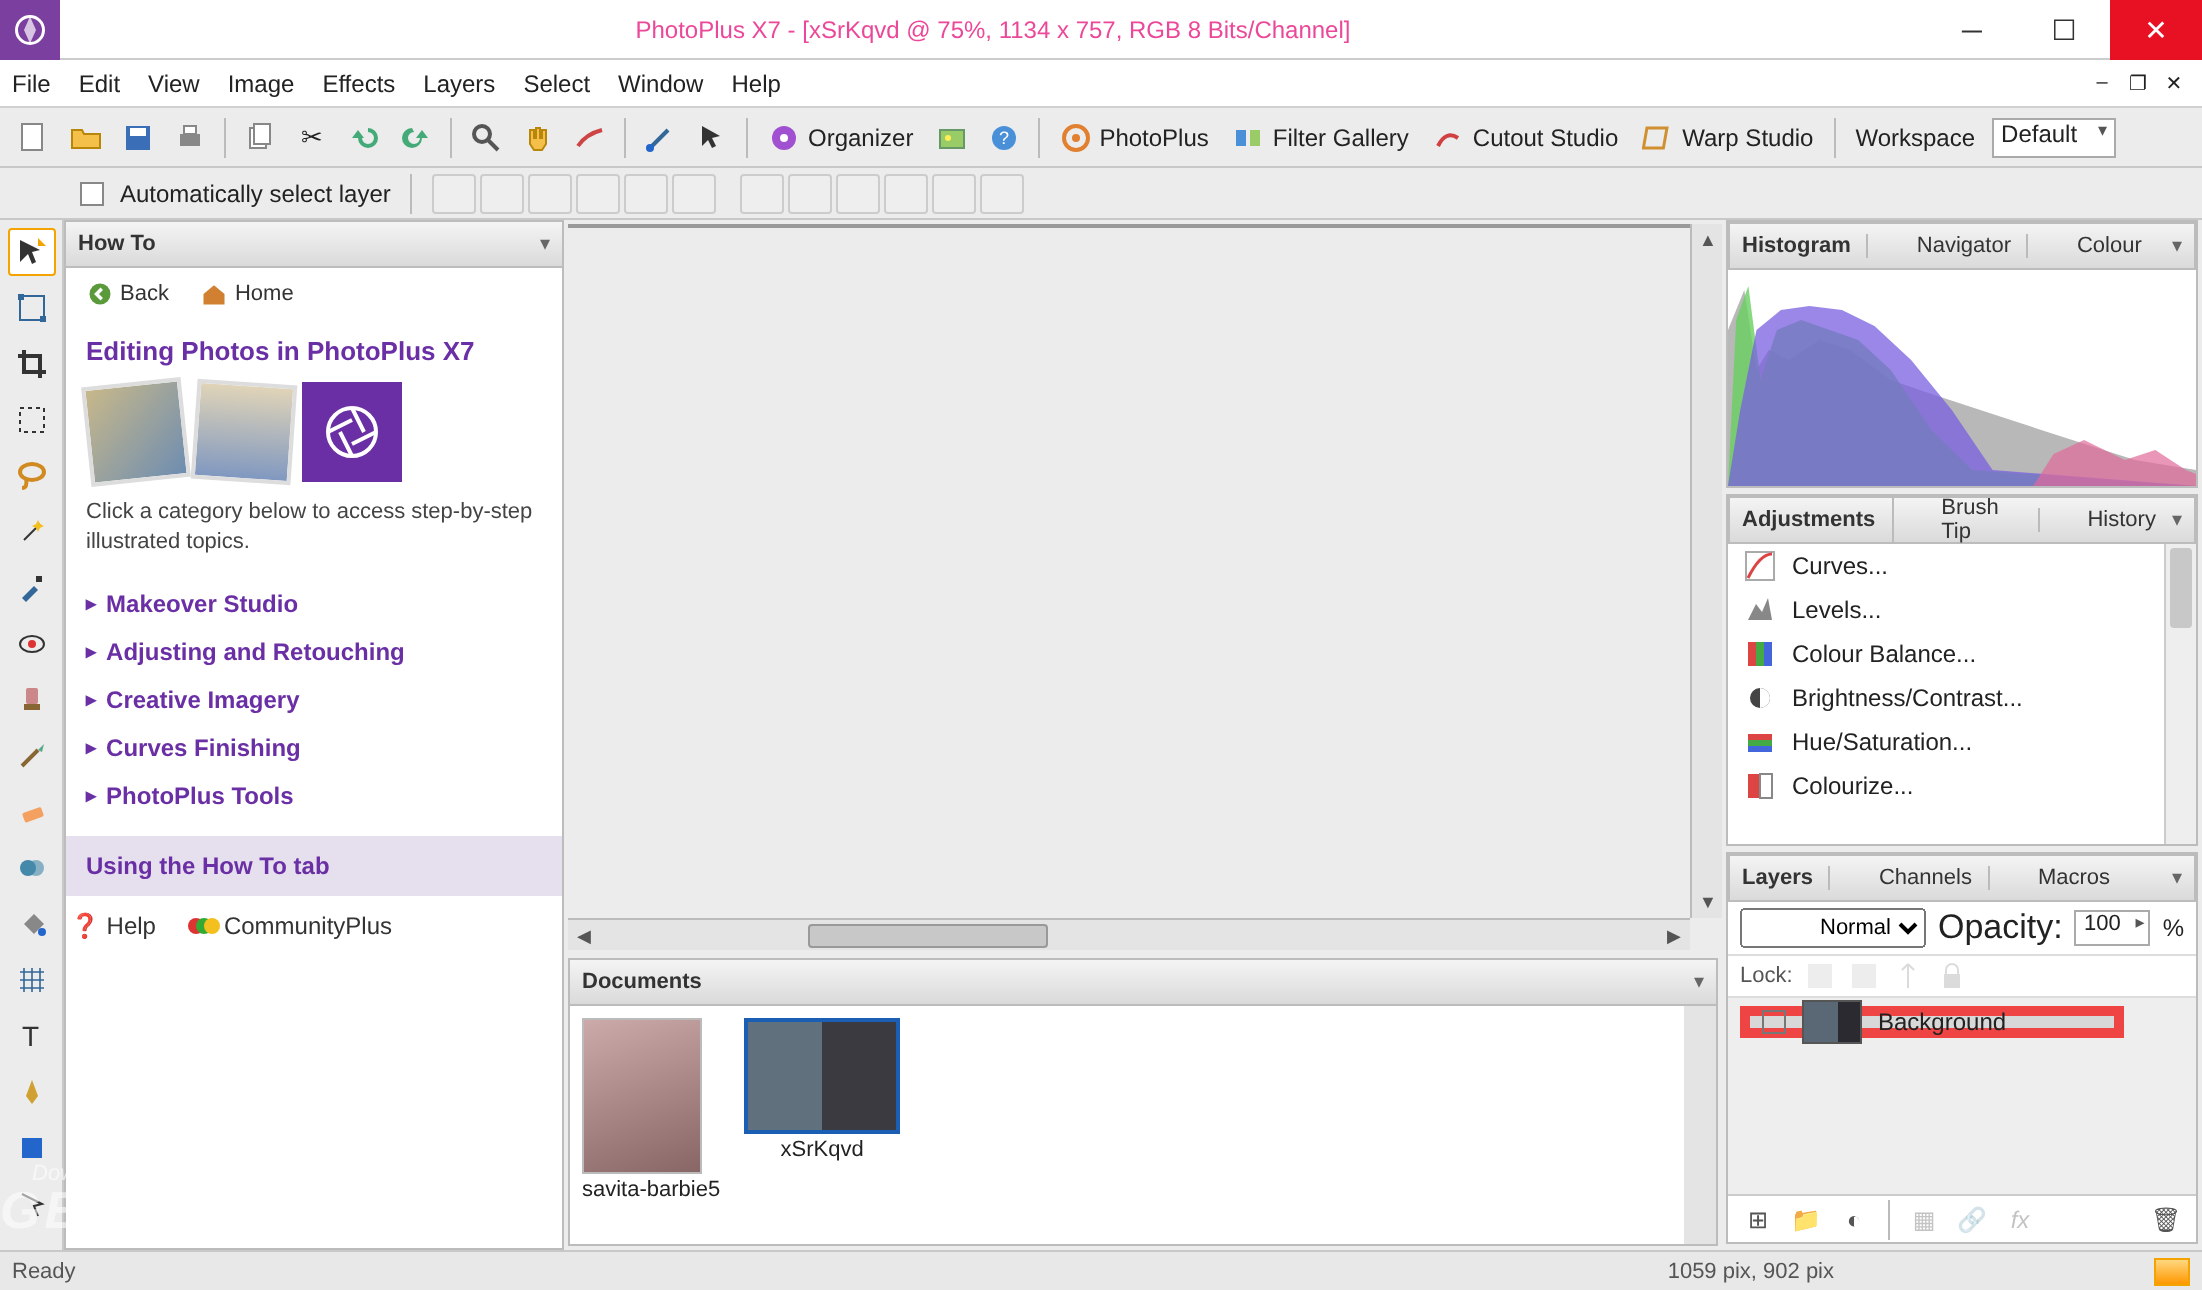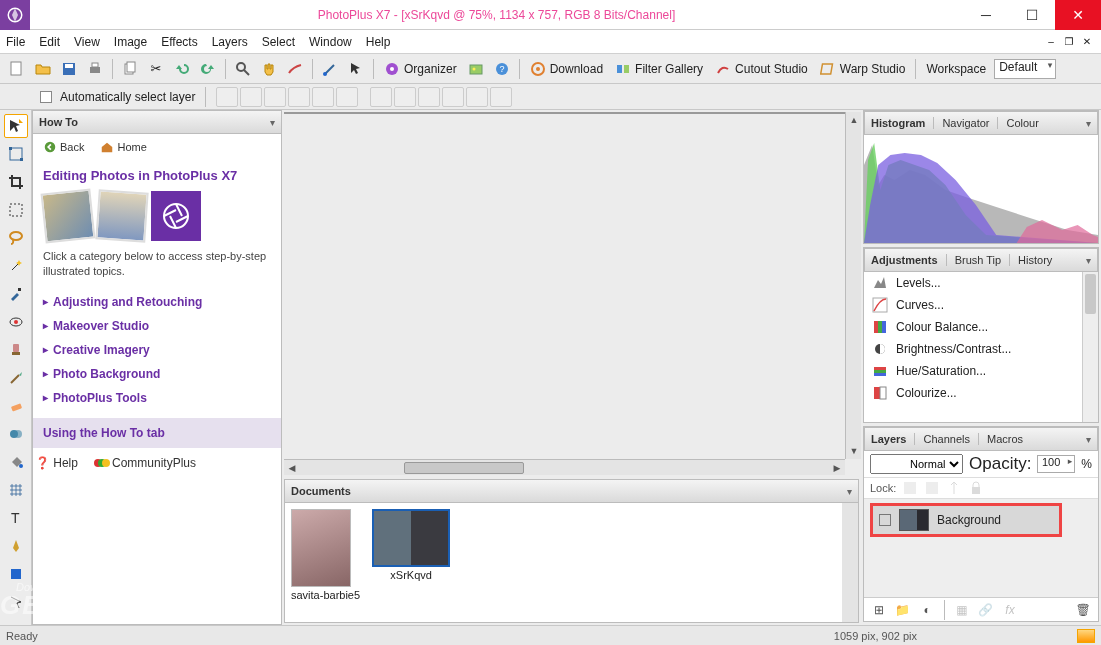--- a/index.html
+++ b/index.html
@@ -100,21 +100,21 @@
 .doc-item { text-align:center; font-size:11px; }
 .doc-thumb { width:60px; height:78px; border:1px solid #bbb; background:linear-gradient(160deg,#caa,#866); margin-bottom:2px; }
 .doc-item.sel .doc-thumb { border:2px solid #1a5fb4; width:78px; height:58px; background:linear-gradient(90deg,#60707c 0 50%,#3a3a40 50% 100%); }
 .docs-body .vsb { position:absolute; right:0; top:0; bottom:0; width:16px; background:#e4e4e4; }
 
 
 .rightcol { width:240px; background:#ececec; display:flex; flex-direction:column; }
 .rpanel { border:1px solid #bcbcbc; background:#fff; margin:0 2px 3px 2px; display:flex; flex-direction:column; }
 .rpanel .panel-head .tab { font-weight:normal; }
 .rpanel .panel-head .tab.active { font-weight:bold; }
-.rpanel .panel-head .tab + .tab { border-left:1px solid #bbb; padding-left:8px; margin-left:0; }
+.rpanel .panel-head .tab + .tab { border-left:1px solid #bbb; padding-left:24px; margin-left:0; }
 
 
 .histo-body { height:108px; position:relative; background:#fff; }
 .histo-body svg { width:100%; height:100%; }
 
 
 .adj-body { height:150px; overflow:hidden; position:relative; }
 .adj-row { display:flex; align-items:center; height:22px; padding:0 8px; gap:8px; font-size:12px; }
 .adj-row .ic { width:16px; height:16px; }
 .adj-row .ar { margin-left:auto; color:#888; font-size:10px;}
@@ -123,21 +123,21 @@
 
 
 .layers-opts { display:flex; align-items:center; gap:6px; padding:3px 6px; border-bottom:1px solid #ddd; }
 .layers-opts select { flex:1; height:20px; font-size:11px;padding-left:35px; }
 .layers-opts .op-lbl { font-size:17px; }
 .layers-opts .op-val { width:40px; height:18px; border:1px solid #aaa; text-align:right; padding:0 14px 0 2px; font-size:11px; position:relative; background:#fff;}
 .layers-opts .op-val::after{content:"▸";position:absolute;right:2px;font-size:9px;color:#555;}
 .lock-row { display:flex; align-items:center; gap:6px; padding:2px 6px; border-bottom:1px solid #ddd; font-size:11px; color:#555; }
 .lock-row .lk { width:16px; height:16px; opacity:0.35; }
 .layer-list { height:52px; background:#eee; }
-.layer-item { display:flex; align-items:center; gap:8px; height:34px; background:#d8d8d8; border:3px solid #ef4444; margin:4px 36px 4px 6px; padding:0 6px; }
+.layer-item { display:flex; align-items:center; gap:8px; height:16px; background:#d8d8d8; border:5px solid #ef4444; margin:4px 36px 4px 6px; padding:0 6px; }
 .layer-item .vis { width:12px; height:12px; border:1px solid #777; }
 .layer-item .lthumb { width:30px; height:22px; background:linear-gradient(90deg,#5a6876 0 60%,#2a2a30 60% 100%); border:1px solid #555;}
 .layer-foot { height:24px; border-top:1px solid #ccc; display:flex; align-items:center; gap:6px; padding:0 6px; }
 .layer-foot .lf-btn { width:18px; height:18px; display:flex; align-items:center; justify-content:center; font-size:12px; color:#555; }
 
 
 .wm { position:absolute; left:0; bottom:4px; font-size:26px; font-weight:bold; color:rgba(255,255,255,0.55); letter-spacing:2px; font-style:italic; mix-blend-mode:screen; pointer-events:none;}
 .wm2 { position:absolute; left:16px; bottom:32px; font-size:11px; font-style:italic; color:rgba(255,255,255,0.6); pointer-events:none;text-align:center;}
 </style>
 </head>
@@ -264,21 +264,21 @@
         <circle cx="8" cy="8" r="6" fill="#4a90d9"></circle>
         <text x="8" y="11" text-anchor="middle" fill="#fff" font-size="9">?</text>
       </svg>
     </div>
   <div class="tb-sep"></div>
   <div class="tb-label">
       <svg viewBox="0 0 16 16">
         <circle cx="8" cy="8" r="6" fill="none" stroke="#e08030" stroke-width="2"></circle>
         <circle cx="8" cy="8" r="2" fill="#e08030"></circle>
       </svg>
-      <span>Download</span>
+      <span>PhotoPlus</span>
     </div>
   <div class="tb-label">
       <svg viewBox="0 0 16 16">
         <rect x="2" y="4" width="5" height="8" fill="#4a90d9"></rect>
         <rect x="9" y="4" width="5" height="8" fill="#9c6"></rect>
       </svg>
       <span>Filter Gallery</span>
     </div>
   <div class="tb-label">
       <svg viewBox="0 0 16 16">
@@ -453,24 +453,24 @@
         <div class="ph ph2"></div>
         <div class="aperture">
             <svg viewBox="0 0 32 32">
               <circle cx="16" cy="16" r="12" fill="none" stroke="#fff" stroke-width="2"></circle>
               <path d="M16 4l6 12M28 16l-12 6M16 28l-6-12M4 16l12-6" stroke="#fff" stroke-width="2"></path>
             </svg>
           </div>
       </div>
       <div class="howto-desc">Click a category below to access step-by-step illustrated topics.</div>
       <div class="howto-list">
+        <div class="cat">Makeover Studio</div>
         <div class="cat">Adjusting and Retouching</div>
-        <div class="cat">Makeover Studio</div>
         <div class="cat">Creative Imagery</div>
-        <div class="cat">Photo Background</div>
+        <div class="cat">Curves Finishing</div>
         <div class="cat">PhotoPlus Tools</div>
       </div>
       <div class="howto-foot">Using the How To tab</div>
       <div class="howto-help">
         <span>❓ <span>Help</span></span>
         <span class="cp">
             <svg width="16" height="12" viewBox="0 0 16 12">
               <circle cx="4" cy="6" r="4" fill="#d33"></circle>
               <circle cx="8" cy="6" r="4" fill="#3a3"></circle>
               <circle cx="12" cy="6" r="4" fill="#f4c020"></circle>
@@ -543,31 +543,31 @@
     <div class="rpanel">
       <div class="panel-head">
         <span class="tab active">Adjustments</span>
         <span class="tab">Brush Tip</span>
         <span class="tab">History</span>
         <span class="menu-arrow">▾</span>
       </div>
       <div class="adj-body">
         <div class="adj-row">
             <svg class="ic" viewBox="0 0 16 16">
-              <path d="M2 13L6 5l3 4 3-7 2 11z" fill="#888"></path>
-            </svg>
-            <span>Levels...</span>
+              <rect x="1" y="1" width="14" height="14" fill="none" stroke="#aaa"></rect>
+              <path d="M2 14 Q8 2 14 2" fill="none" stroke="#d44" stroke-width="1.5"></path>
+            </svg>
+            <span>Curves...</span>
             <span class="ar">▶</span>
           </div>
         <div class="adj-row">
             <svg class="ic" viewBox="0 0 16 16">
-              <rect x="1" y="1" width="14" height="14" fill="none" stroke="#aaa"></rect>
-              <path d="M2 14 Q8 2 14 2" fill="none" stroke="#d44" stroke-width="1.5"></path>
-            </svg>
-            <span>Curves...</span>
+              <path d="M2 13L6 5l3 4 3-7 2 11z" fill="#888"></path>
+            </svg>
+            <span>Levels...</span>
             <span class="ar">▶</span>
           </div>
         <div class="adj-row">
             <svg class="ic" viewBox="0 0 16 16">
               <rect x="2" y="2" width="4" height="12" fill="#d44"></rect>
               <rect x="6" y="2" width="4" height="12" fill="#4a4"></rect>
               <rect x="10" y="2" width="4" height="12" fill="#46d"></rect>
             </svg>
             <span>Colour Balance...</span>
             <span class="ar">▶</span>

